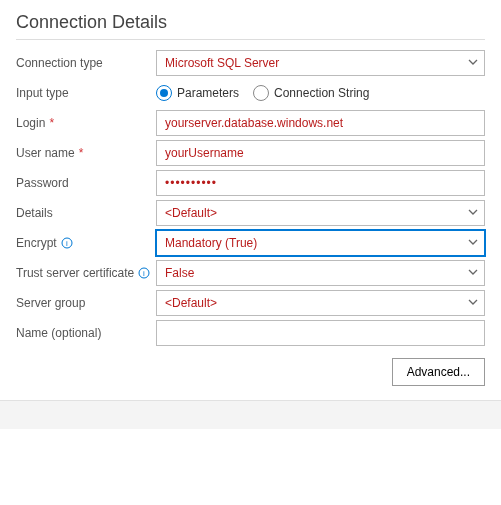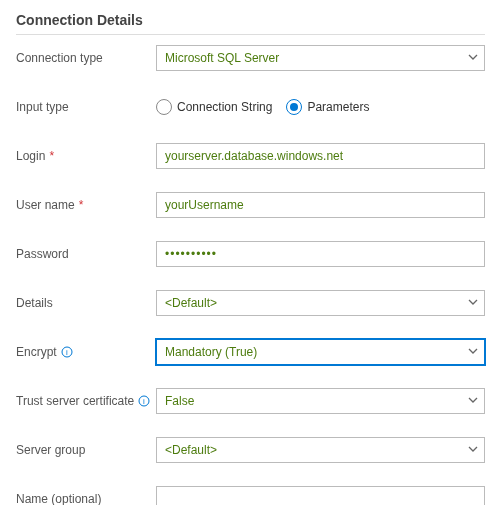--- a/index.html
+++ b/index.html
@@ -1,24 +1,24 @@
 <!DOCTYPE html>
 <html><head>
 <meta charset="utf-8">
 <style>
 *{box-sizing:border-box;margin:0;padding:0}
 body{font-family:"Segoe UI",Arial,sans-serif;font-size:12px;color:#333;background:#fff;width:501px;height:505px;overflow:hidden}
 .panel{padding:12px 16px 0 16px}
-.title{font-size:14px;font-weight:700;color:#444;margin-bottom:6px}
+.title{font-size:18px;font-weight:400;color:#444;margin-bottom:6px}
 .hr{height:1px;background:#ddd;margin-bottom:10px}
-.row{display:flex;align-items:center;min-height:26px;margin-bottom:23px}
+.row{display:flex;align-items:center;min-height:26px;margin-bottom:4px}
 .lbl{width:140px;color:#555;display:flex;align-items:center;gap:4px}
 .req{color:#d13438}
 .ctl{flex:1;display:flex;align-items:center;gap:14px}
-.select,.input{width:100%;height:26px;border:1px solid #bbb;background:#fff;font:inherit;padding:0 8px;color:#4d7c0f}
+.select,.input{width:100%;height:26px;border:1px solid #bbb;background:#fff;font:inherit;padding:0 8px;color:#b91c1c}
 .select{appearance:none;padding-right:22px;background-image:none;position:relative}
 .select-wrap{position:relative;flex:1;display:flex}
 .select-wrap .chev{position:absolute;right:7px;top:50%;transform:translateY(-50%);pointer-events:none}
 .select.highlight{border:1px solid #0078d4;outline:1px solid #0078d4}
 .radio{display:flex;align-items:center;gap:5px;cursor:pointer}
 .radio-dot{width:16px;height:16px;border-radius:50%;border:1px solid #888;display:flex;align-items:center;justify-content:center}
 .radio-dot.on{border:1px solid #0078d4}
 .radio-dot.on::after{content:"";width:8px;height:8px;border-radius:50%;background:#0078d4}
 .checkbox{width:15px;height:15px;border:1px solid #888;background:#fff}
 .info-icon{width:12px;height:12px;display:inline-flex}
@@ -43,26 +43,26 @@
               <path d="M1 3l4 4 4-4" stroke="#666" fill="none" stroke-width="1.3"></path>
             </svg></span>
       </div>
     </div>
   </div>
 
   <div class="row">
     <div class="lbl">Input type</div>
     <div class="ctl">
       <label class="radio">
+        <span class="radio-dot on"></span>
+        <span>Parameters</span>
+      </label>
+      <label class="radio">
         <span class="radio-dot"></span>
         <span>Connection String</span>
-      </label>
-      <label class="radio">
-        <span class="radio-dot on"></span>
-        <span>Parameters</span>
       </label>
     </div>
   </div>
 
   <div class="row">
     <div class="lbl">
         <span>Login</span>
         <span class="req">*</span>
       </div>
     <div class="ctl">

